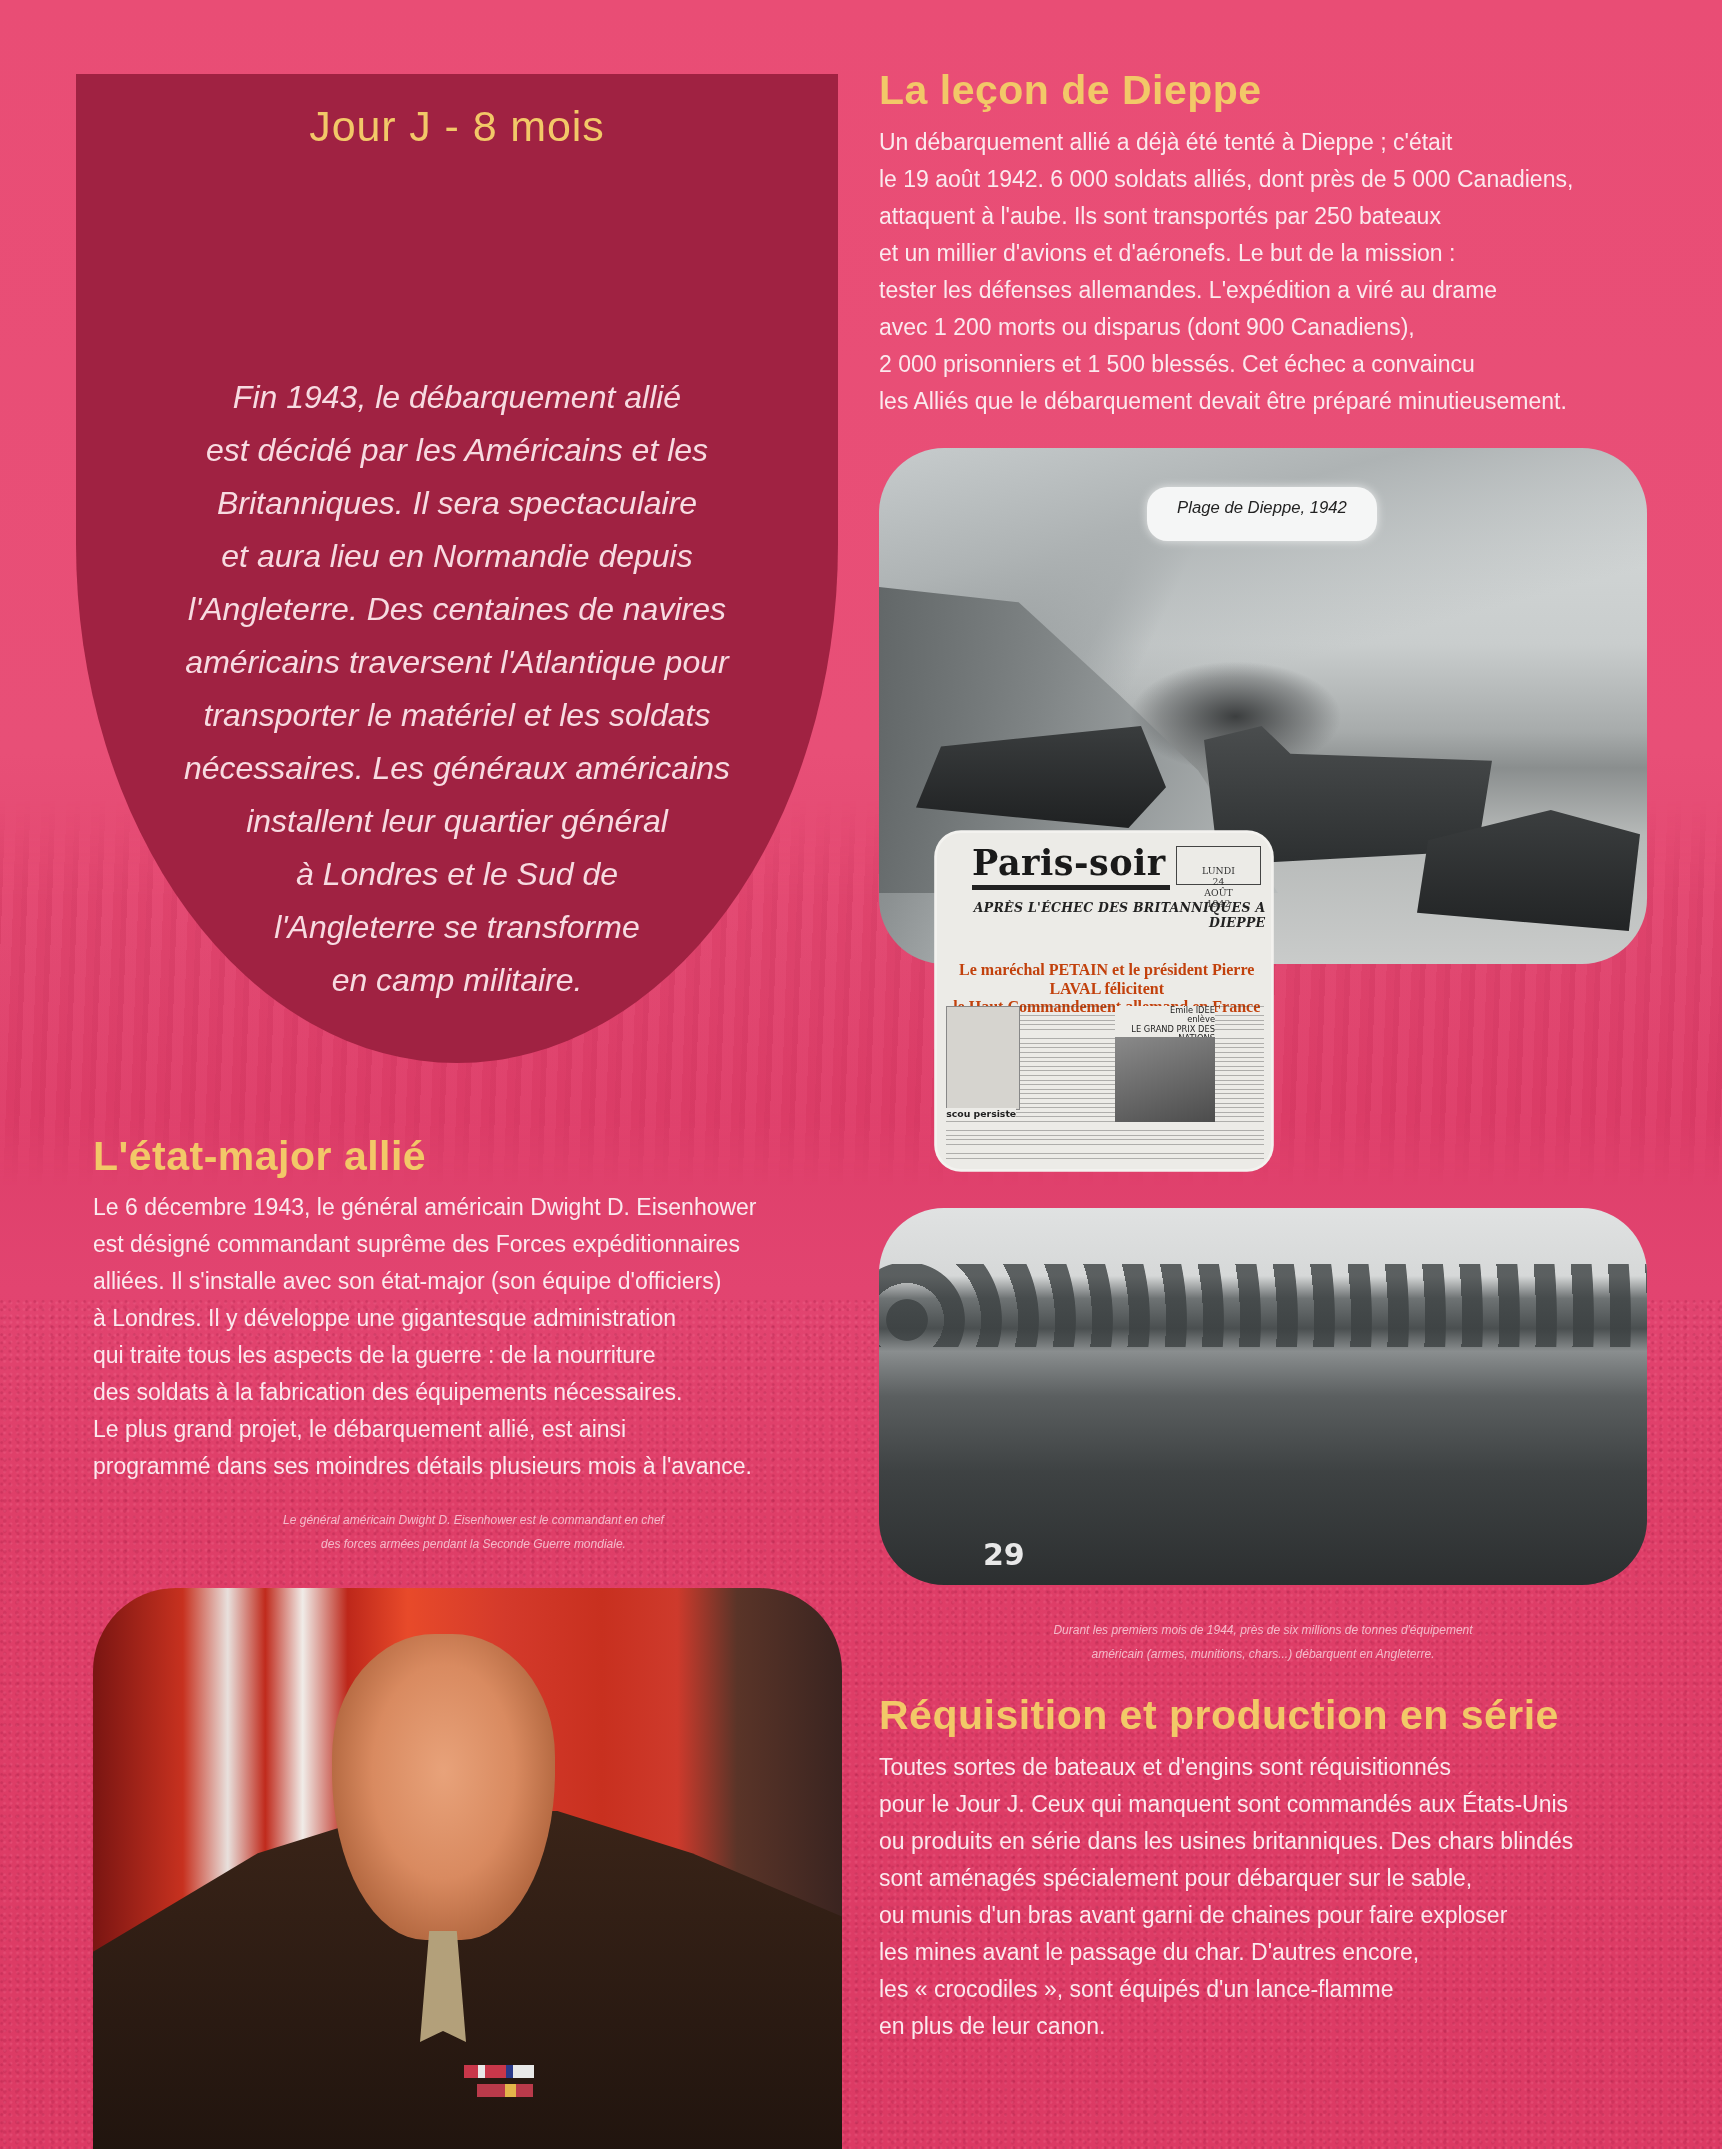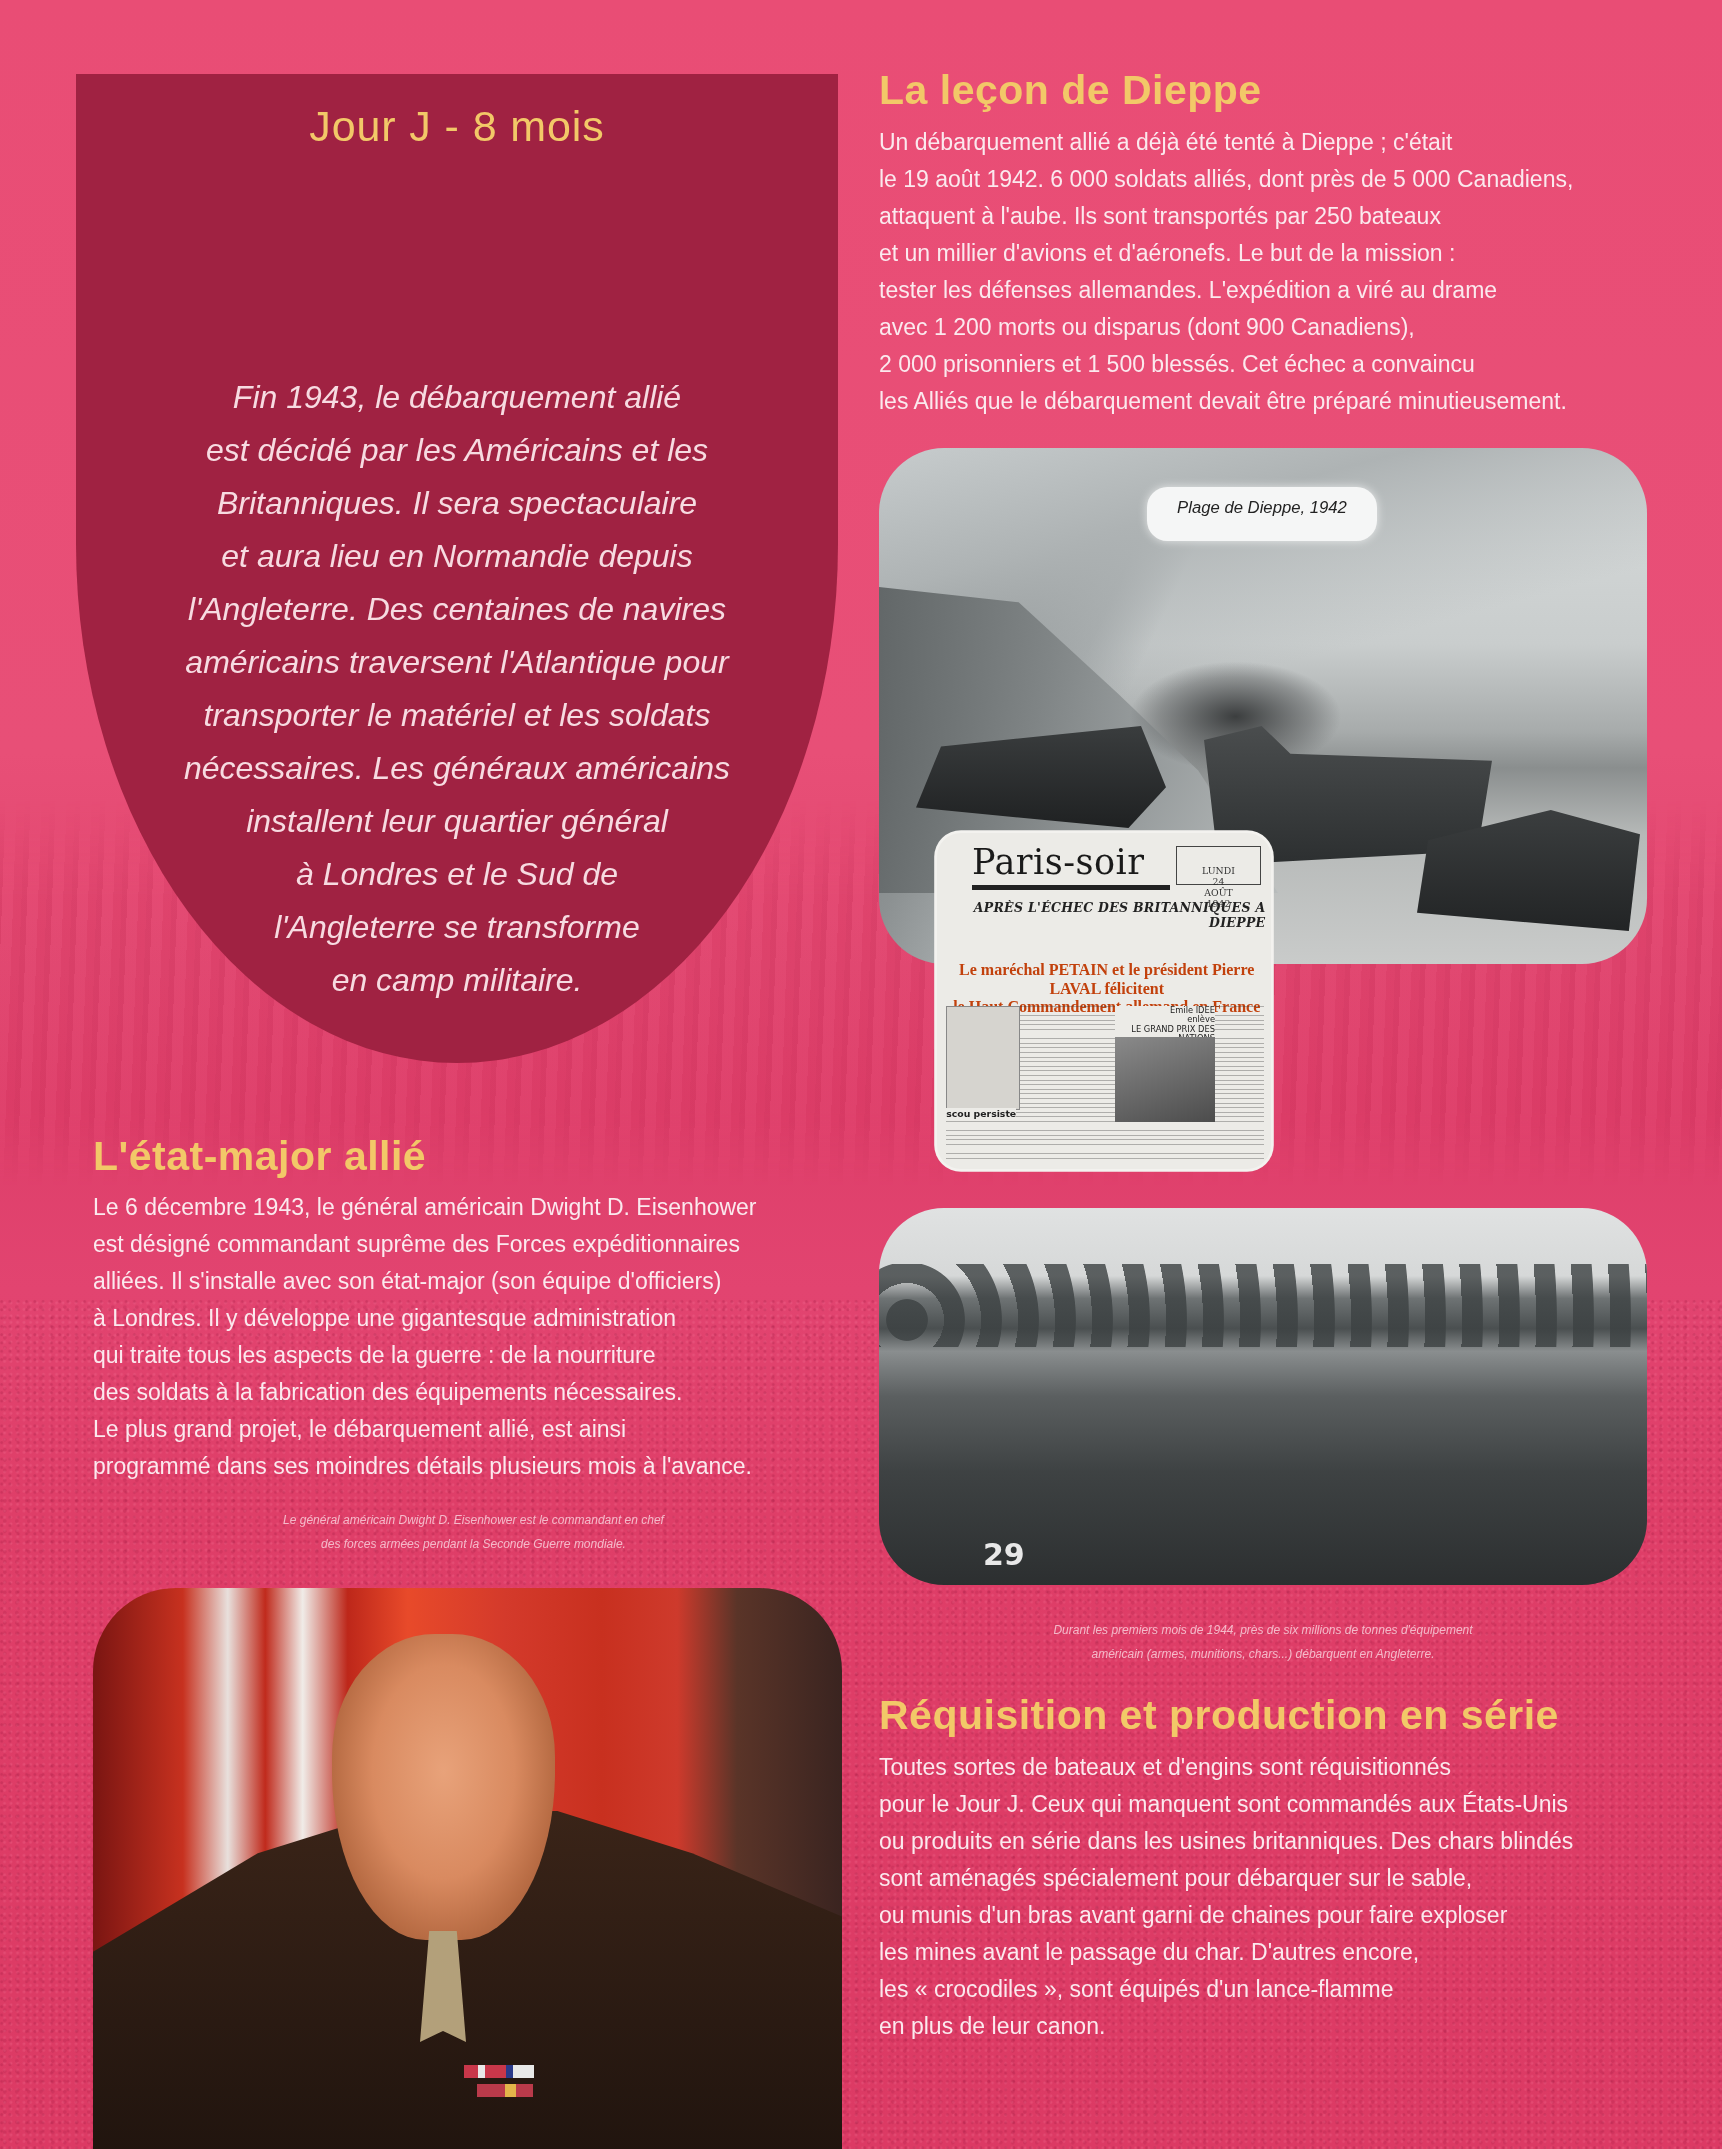--- a/index.html
+++ b/index.html
@@ -106,21 +106,21 @@
     background: #f5f6f6; border-radius: 20.4px;
     font-style: italic; font-size: 16.7px; color: #222; text-align: center; line-height: 41px;
     box-shadow: 0 0 9.3px rgba(255,255,255,0.7);
   }
 
   .photo-newspaper {
     left: 937px; top: 833px; width: 334px; height: 336px; border-radius: 24px;
     background: #ecebe7; box-shadow: 0 0 0 2.8px #f3f2ef;
   }
   .np-title {
-    position: absolute; left: 35px; top: 9.3px; font-family: "DejaVu Serif", serif; font-weight: normal;
+    position: absolute; left: 35px; top: 9.3px; font-family: "DejaVu Serif", serif; font-weight: bold;
     font-size: 35px; color: #1a1a1a; letter-spacing: 0.5px;
   }
   .np-date {
     position: absolute; left: 239px; top: 13px; width: 85px; height: 39px;
     border: 0.9px solid #444; font-size: 9.3px; line-height: 11px; color: #333;
     font-family: "DejaVu Serif", serif; padding: 18px; box-sizing: border-box; text-align: center;
   }
   .np-rule { position: absolute; left: 35px; top: 52px; width: 198px; height: 4.6px; background: #222; }
   .np-h1 {
     position: absolute; left: 11px; right: 5.6px; top: 67px; font-family: "DejaVu Serif", serif;

